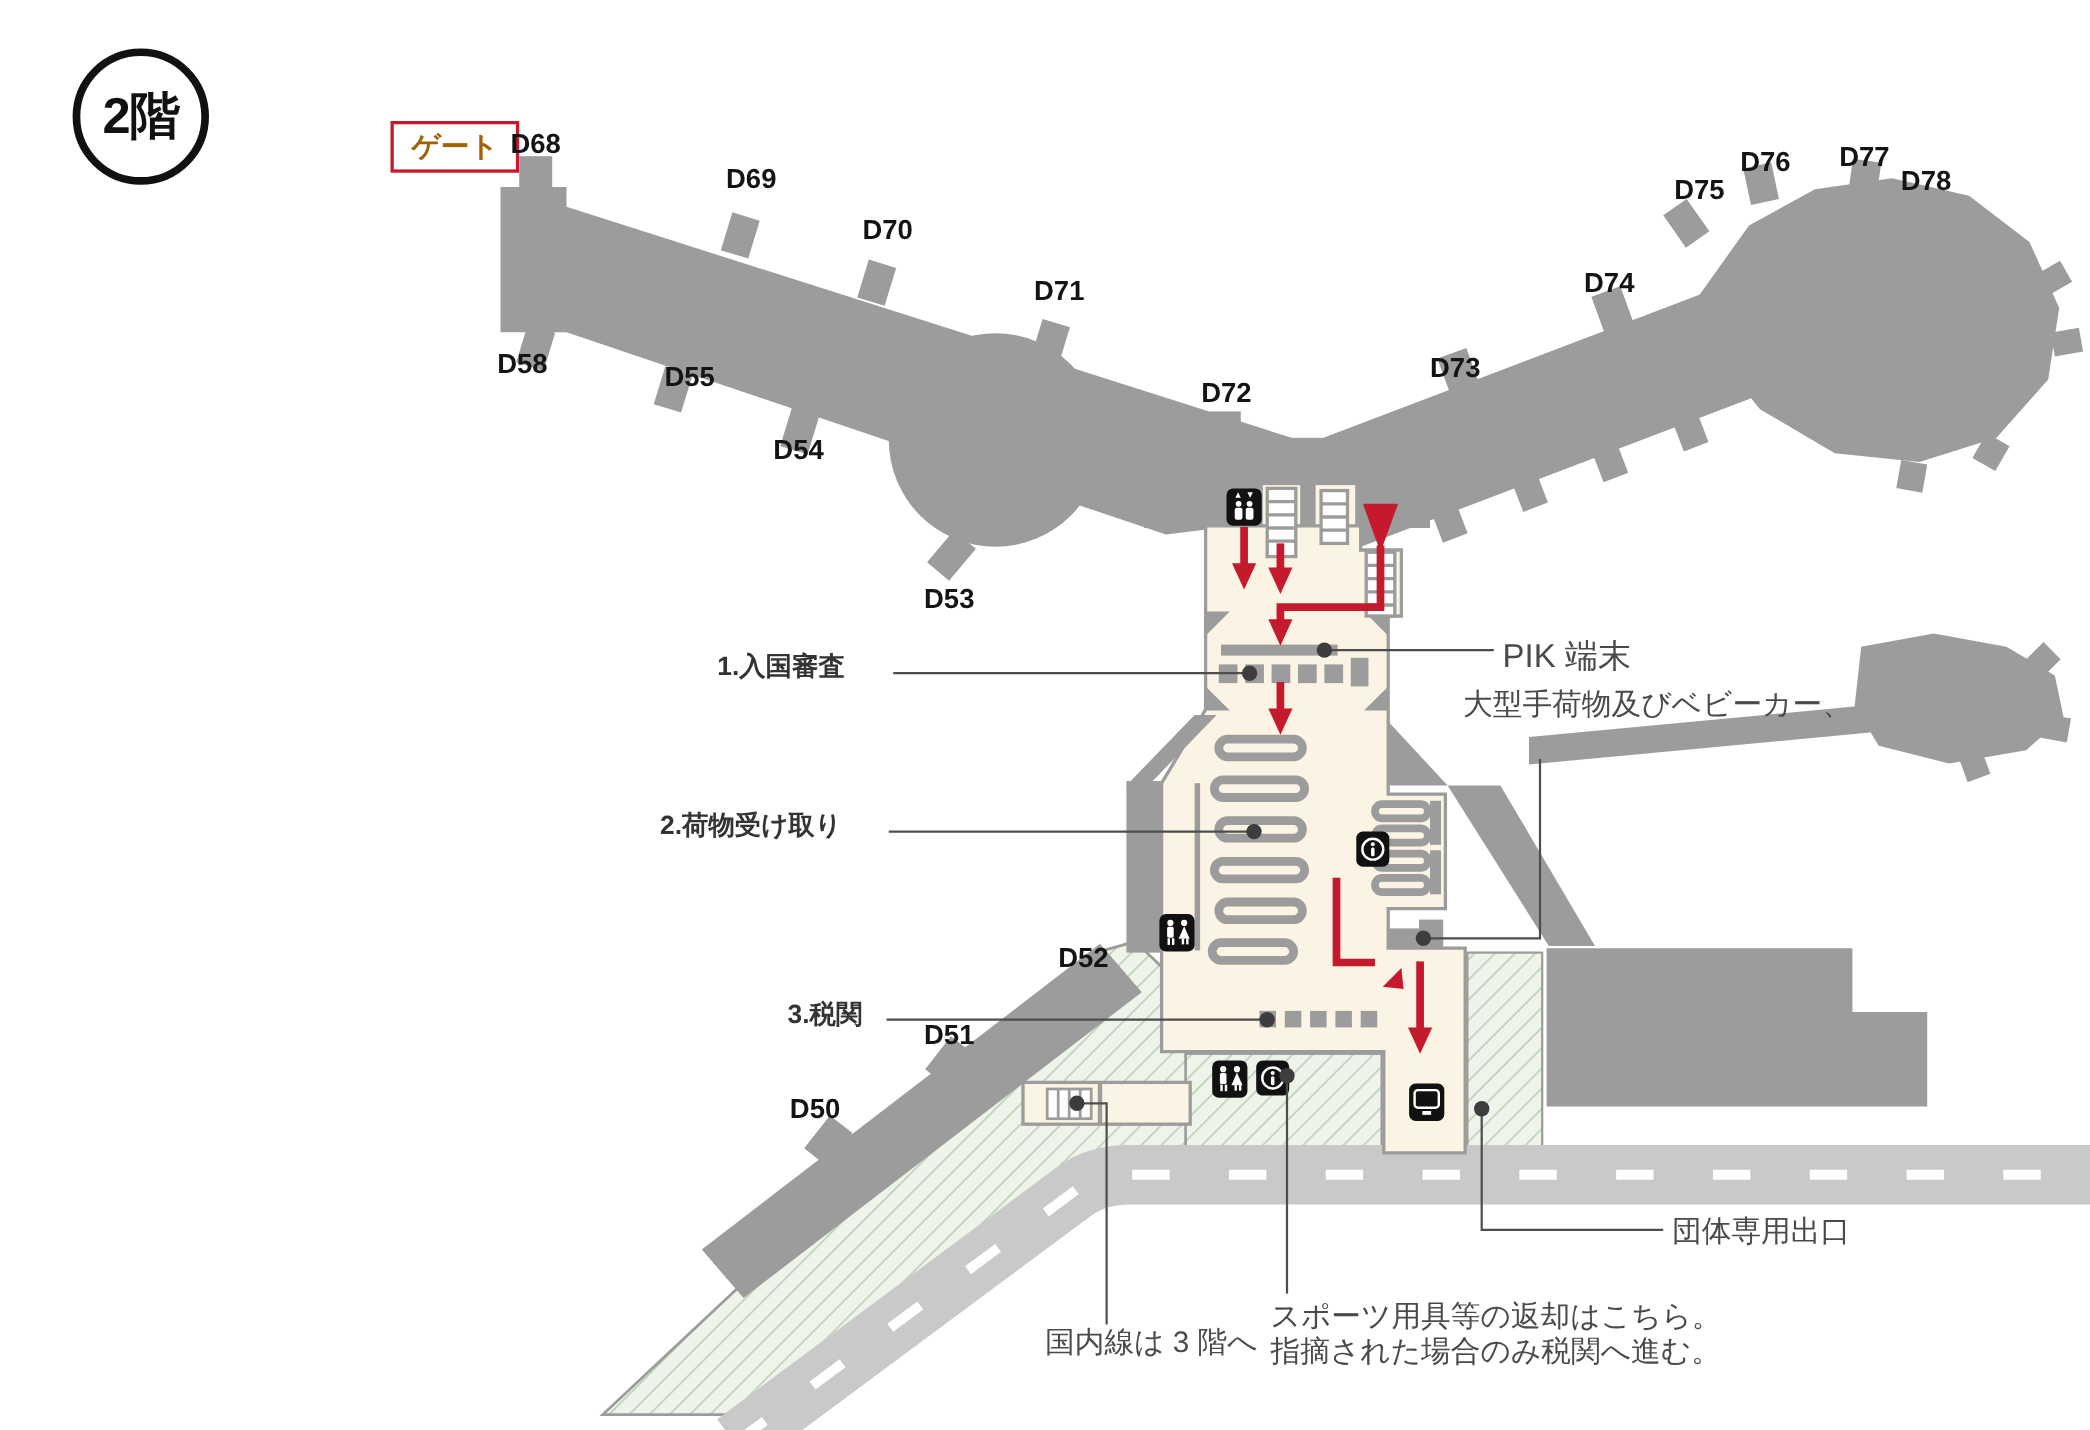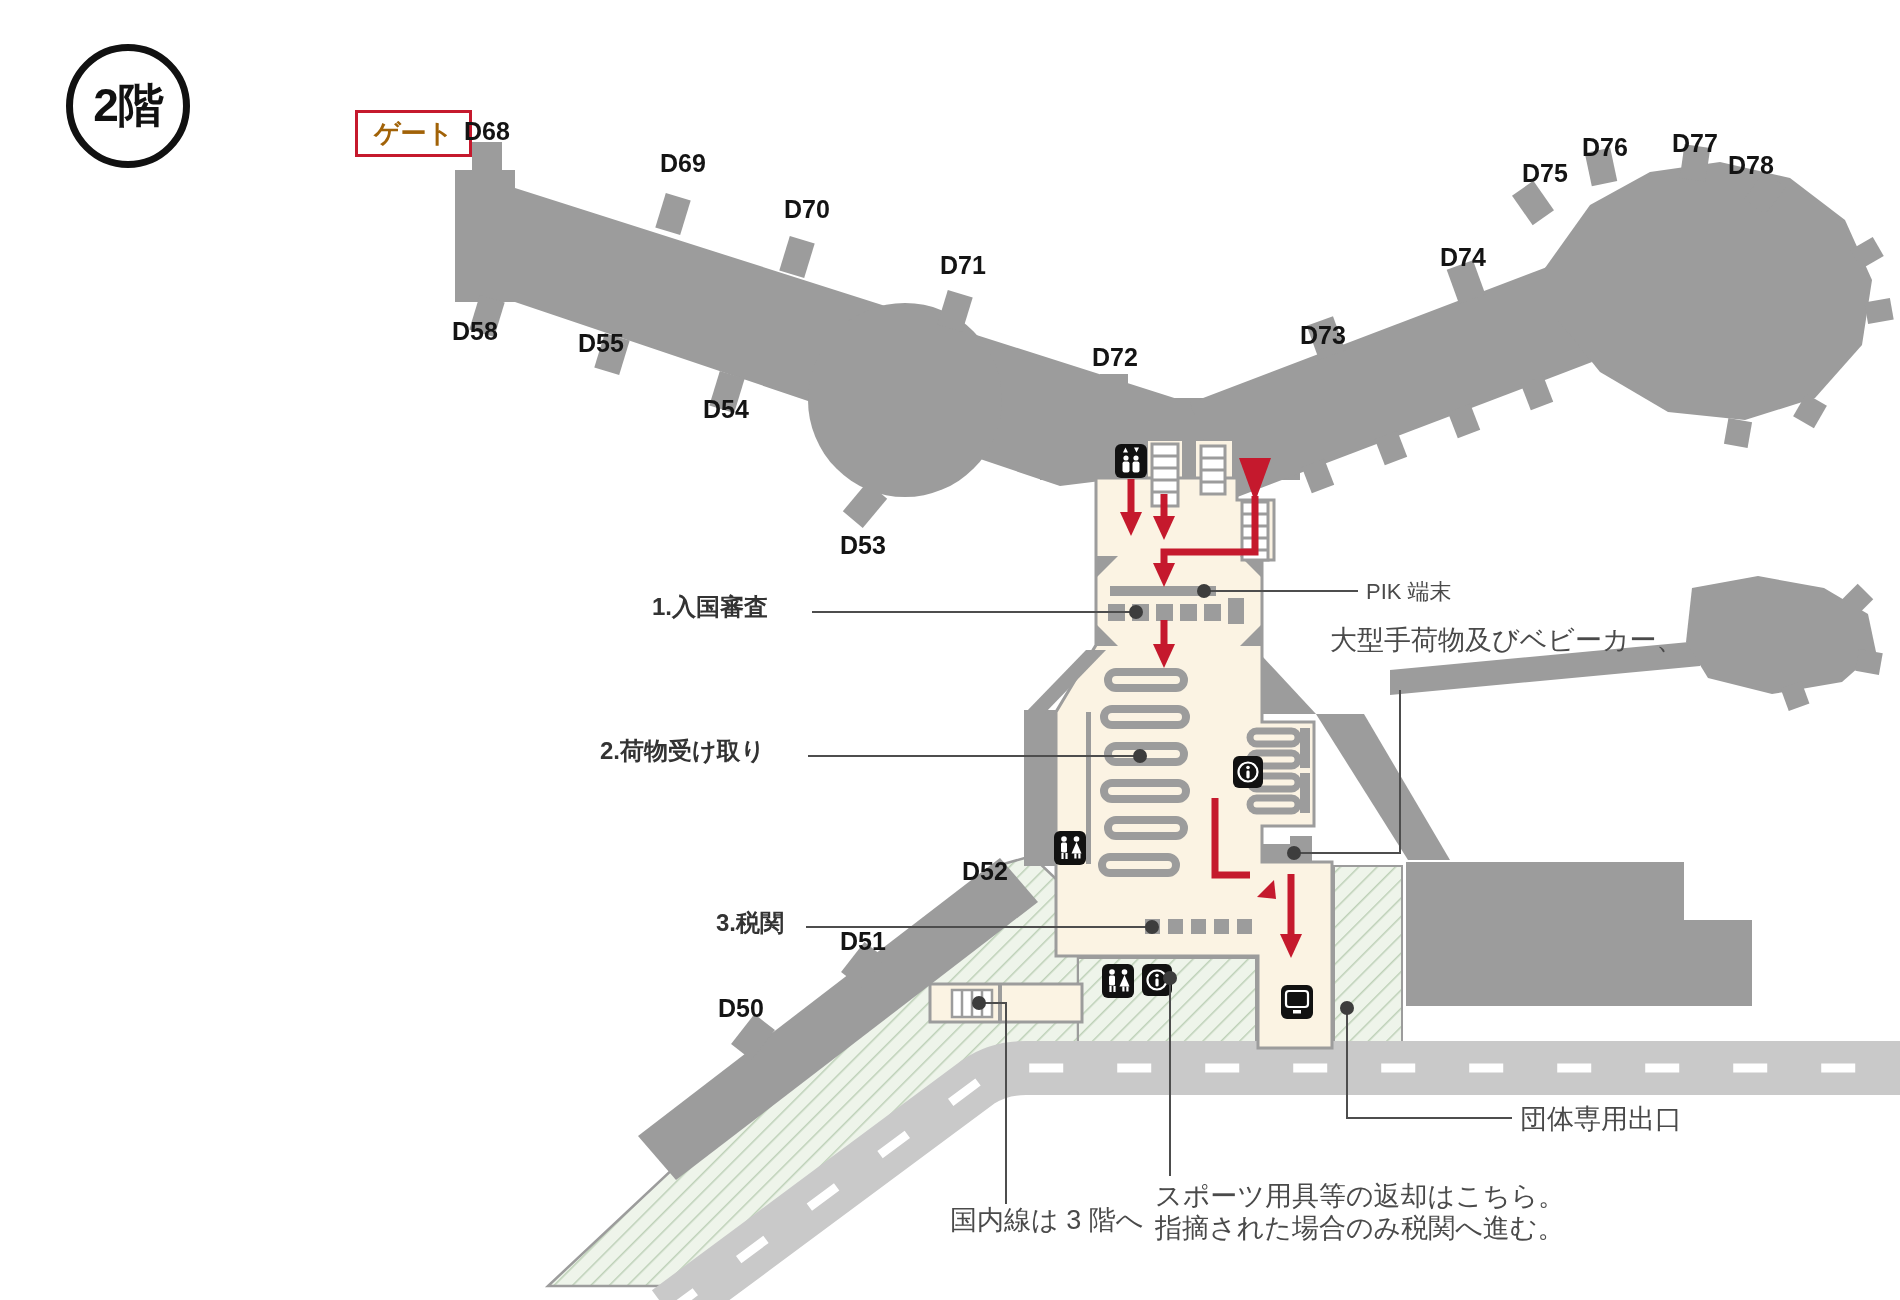--- a/index.html
+++ b/index.html
@@ -3,21 +3,21 @@
 <meta charset="utf-8">
 <style>
   html,body{margin:0;padding:0;background:#ffffff;}
   .stage{position:relative;width:1900px;height:1300px;background:#ffffff;overflow:hidden;
          font-family:Liberation Sans, sans-serif;padding-left:40px;}
   .stage svg{position:absolute;left:0;top:0;}
   .lbl{position:absolute;white-space:nowrap;line-height:1.1;}
   .gate{font-size:25px;font-weight:700;color:#141414;}
   .step{font-size:24px;font-weight:700;color:#333333;}
   .ann{font-size:27px;color:#4a4a4a;}
-  .pik{font-size:22px;color:#4a4a4a;}
+  .pik{font-size:30px;color:#4a4a4a;}
   .floor-badge{position:absolute;left:66px;top:44px;width:110px;height:110px;border:7px solid #111;
                border-radius:50%;display:flex;align-items:center;justify-content:center;
                font-size:46px;font-weight:700;color:#111;letter-spacing:-1px;}
   .gate-legend{position:absolute;left:355px;top:110px;border:3px solid #c5192d;color:#a16207;
                font-size:26px;font-weight:700;padding:3px 16px;background:#fff;}
 </style>
 </head>
 <body>
 
 <div class="stage">
@@ -273,21 +273,21 @@
 <div class="lbl gate" style="left:784px;top:196px">D70</div>
 <div class="lbl gate" style="left:940px;top:252px">D71</div>
 <div class="lbl gate" style="left:1092px;top:344px">D72</div>
 <div class="lbl gate" style="left:1300px;top:322px">D73</div>
 <div class="lbl gate" style="left:1440px;top:244px">D74</div>
 <div class="lbl gate" style="left:1522px;top:160px">D75</div>
 <div class="lbl gate" style="left:1582px;top:134px">D76</div>
 <div class="lbl gate" style="left:1672px;top:130px">D77</div>
 <div class="lbl gate" style="left:1728px;top:152px">D78</div>
 <div class="lbl gate" style="left:452px;top:318px">D58</div>
-<div class="lbl gate" style="left:578px;top:330px">D55</div>
+<div class="lbl gate" style="left:604px;top:330px">D55</div>
 <div class="lbl gate" style="left:703px;top:396px">D54</div>
 <div class="lbl gate" style="left:840px;top:532px">D53</div>
 <div class="lbl gate" style="left:962px;top:858px">D52</div>
 <div class="lbl gate" style="left:840px;top:928px">D51</div>
 <div class="lbl gate" style="left:718px;top:995px">D50</div>
 
 <div class="lbl step" style="left:652px;top:594px">1.入国審査</div>
 <div class="lbl step" style="left:600px;top:738px">2.荷物受け取り</div>
 <div class="lbl step" style="left:716px;top:910px">3.税関</div>
 

